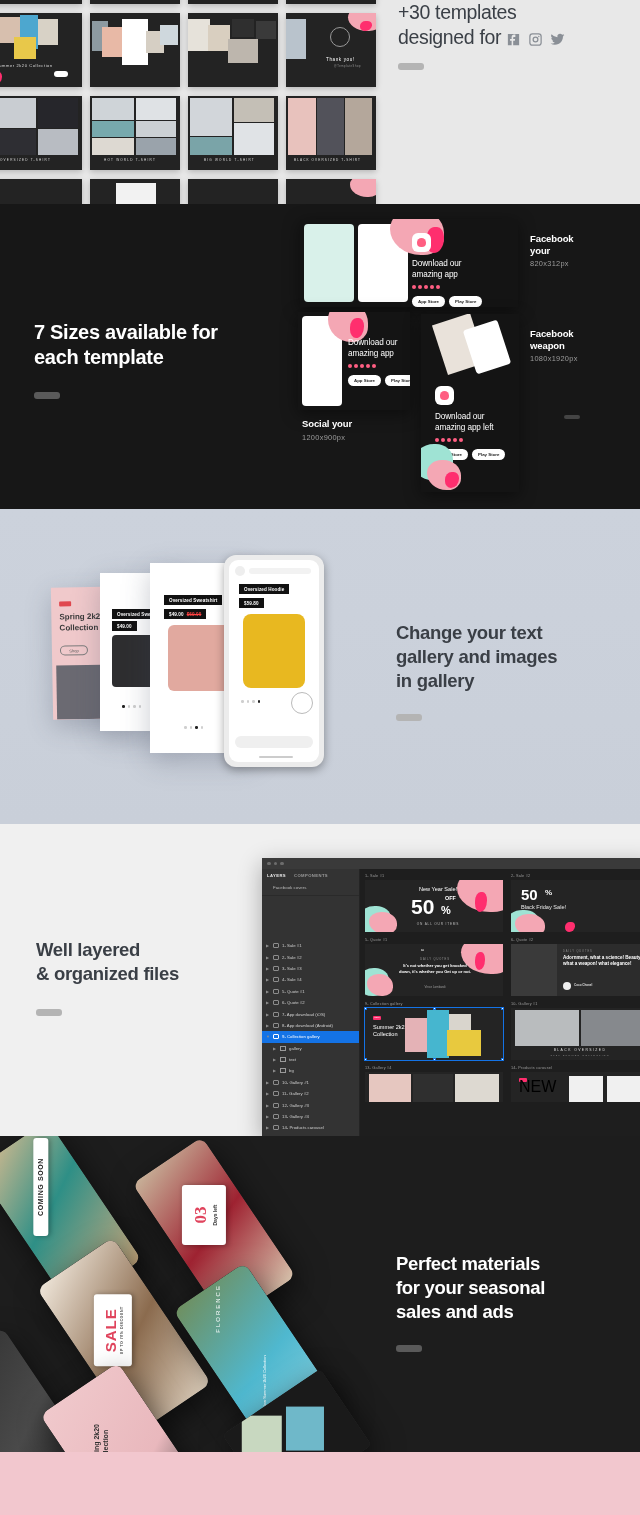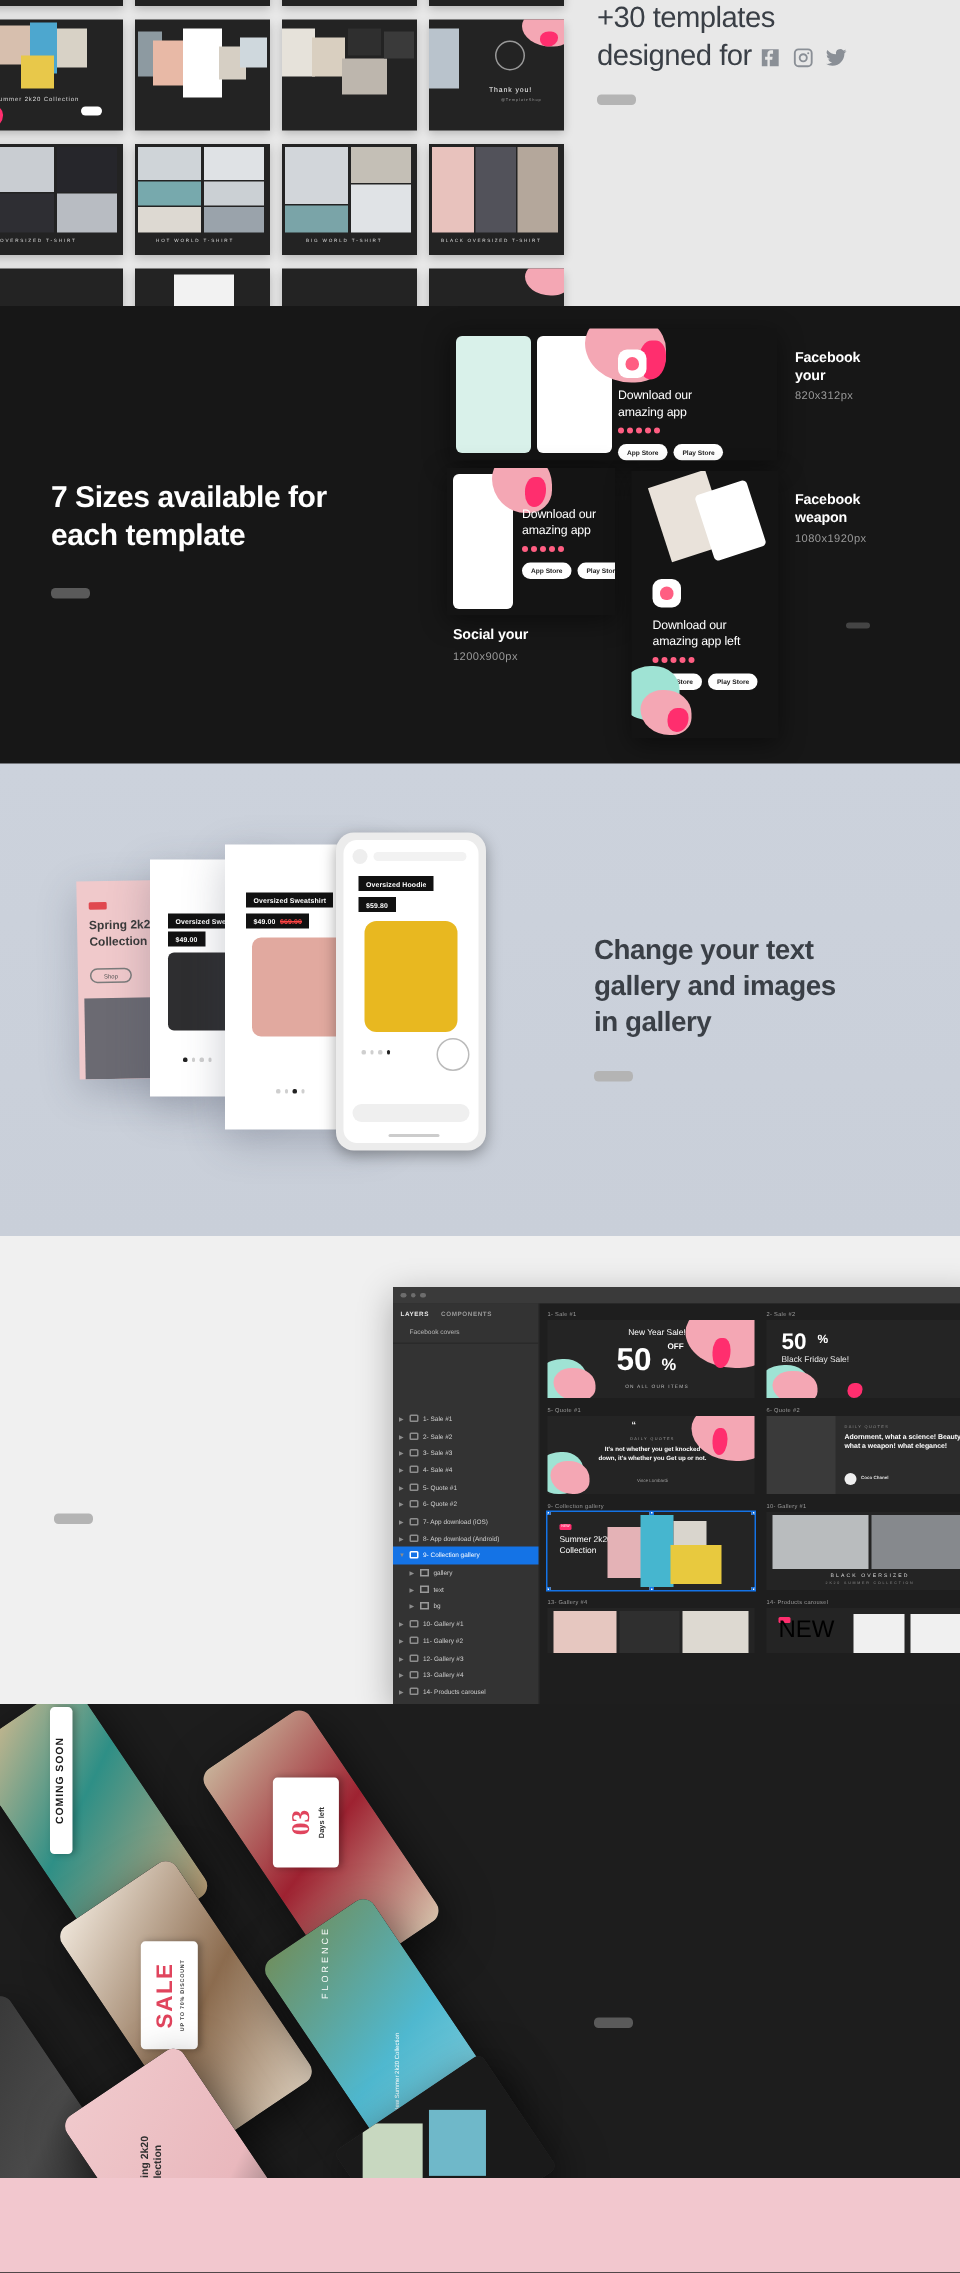--- a/index.html
+++ b/index.html
@@ -400,20 +400,24 @@
             <i></i>
             <i class="on"></i>
         </div>
         <div style="position:absolute;left:6px;bottom:14px;right:6px;height:12px;border-radius:6px;background:#efefef"></div>
         <div style="position:absolute;left:30px;bottom:4px;width:34px;height:2.5px;border-radius:2px;background:#ccc"></div>
       </div>
     </div>
   </div>
 
   <div class="sec" id="s4">
+    <h2>
+      <span>Well layered</span><br>
+      <span>&amp; organized files</span>
+    </h2>
     <div class="rule"></div>
 
     <div class="app">
       <div class="topbar">
         <i></i>
         <i></i>
         <i></i>
       </div>
 
       <div class="panel">
@@ -618,20 +622,25 @@
               <div style="position:absolute;left:58px;top:4px;width:34px;height:26px;background:#f0f0f0"></div>
               <div style="position:absolute;left:96px;top:4px;width:34px;height:26px;background:#f0f0f0"></div>
             </div>
           </div>
         </div>
       </div>
     </div>
   </div>
 
   <div class="sec" id="s5">
+    <h2>
+      <span>Perfect materials</span><br>
+      <span>for your seasonal</span><br>
+      <span>sales and ads</span>
+    </h2>
     <div class="rule dark"></div>
 
     <div class="tilt" style="left:16px;top:-6px;width:86px;height:168px;transform:rotate(-34deg)">
       <div class="shot" style="background:linear-gradient(150deg,#d8bb8f 0%,#2e8f86 45%,#caa97e 100%)"></div>
       <div class="stickr" style="left:-6px;top:44px;width:98px;height:15px;transform:rotate(-56deg);font-size:7px;letter-spacing:.6px;color:#1b1b1b">COMING SOON</div>
     </div>
 
     <div class="tilt" style="left:172px;top:10px;width:84px;height:168px;transform:rotate(-34deg)">
       <div class="shot" style="background:linear-gradient(160deg,#c8b39a 0%,#9e2231 50%,#d8c4ad 100%)"></div>
       <div class="stickr" style="left:12px;top:44px;width:60px;height:44px;transform:rotate(-56deg);flex-direction:column">

